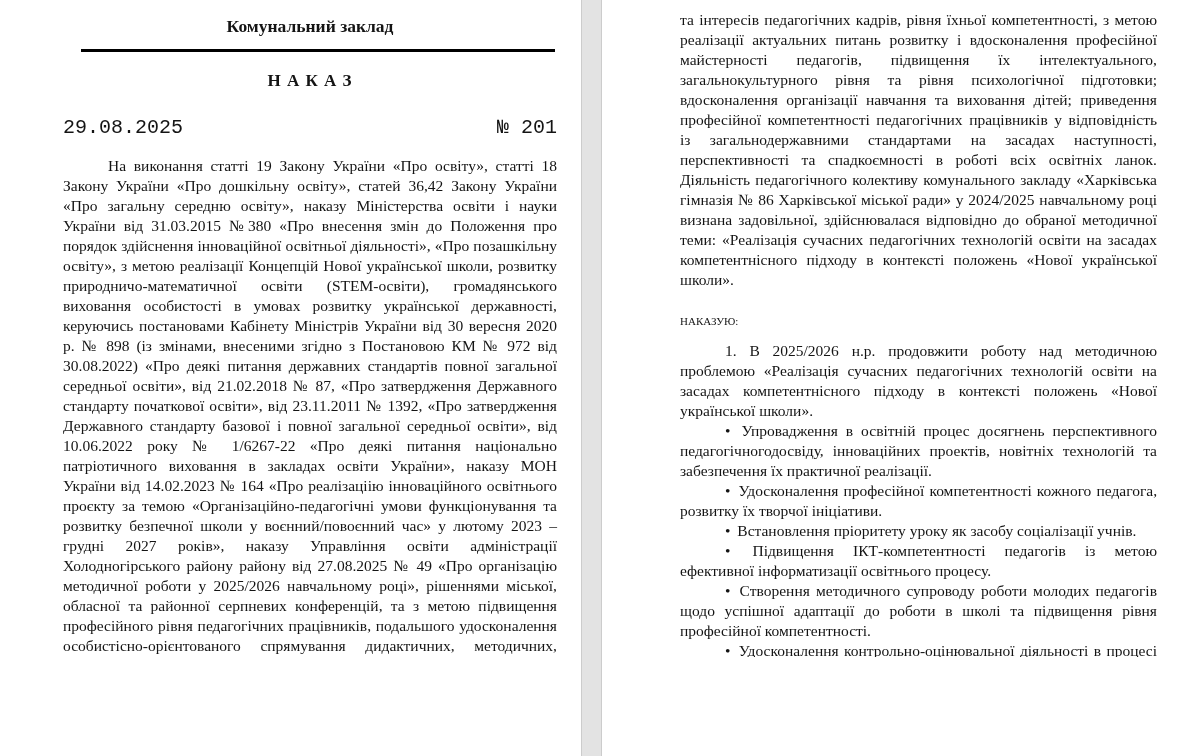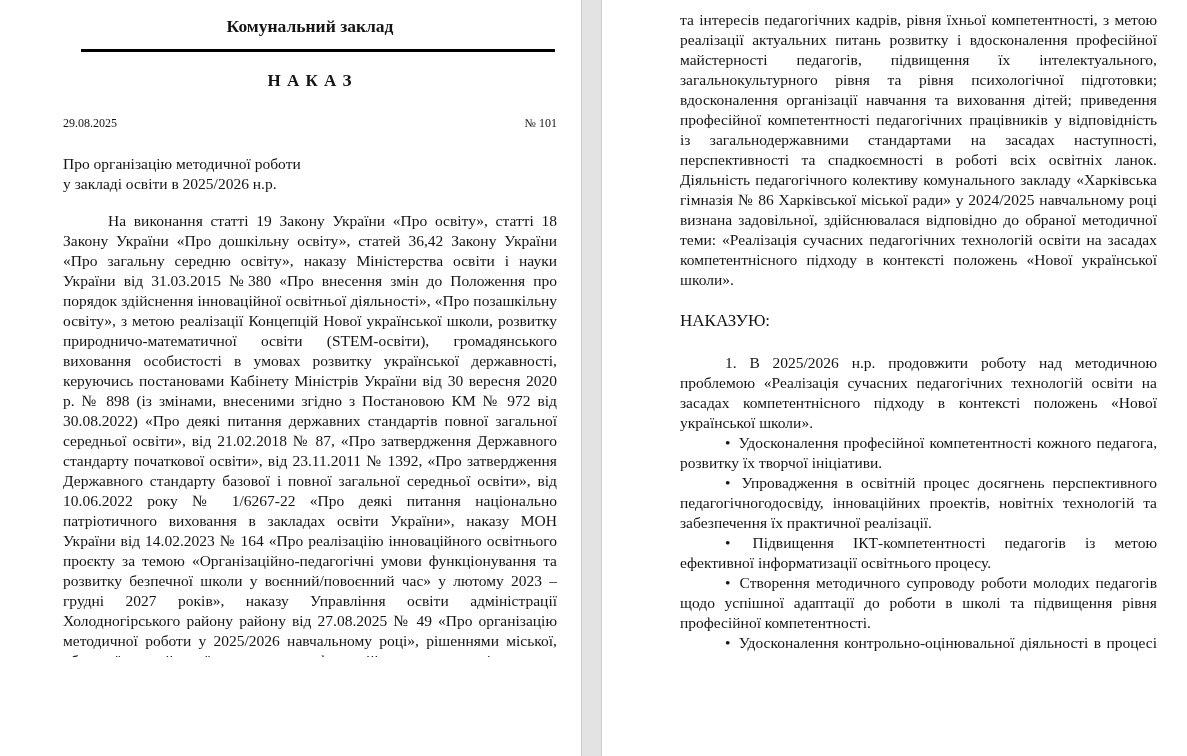--- a/index.html
+++ b/index.html
@@ -52,71 +52,69 @@
   .order-heading {
     text-align: center;
     font-weight: bold;
     font-size: 17px;
     letter-spacing: 1px;
     margin-top: 19px;
   }
   .meta-row {
     display: flex;
     justify-content: space-between;
-    font-size: 12px;
+    font-size: 20px;
     margin-top: 25px;
+    font-family: Liberation Mono, monospace;
   }
   .subject {
     margin-top: 23px;
     font-size: 15.5px;
     line-height: 20px;
   }
   .body {
     font-size: 15.5px;
     line-height: 20px;
     text-align: justify;
     margin: 0;
   }
   .first-indent { text-indent: 45px; }
   .left-body { margin-top: 17px; }
   .nakazuyu {
-    font-size: 17px;
+    font-size: 11px;
     line-height: 20px;
     margin: 21px 0 8px 0;
   }
-  .numbered-first { margin-top: 22px; font-family: Liberation Serif, serif; }
+  .numbered-first { margin-top: 10px; font-family: Liberation Serif, serif; }
   .bullet-glyph { padding-right: 3px; }
 </style>
 </head>
 <body>
 
 <div class="viewport">
 
   <div class="page page-left">
     <div class="org org-line1">Комунальний заклад</div>
     <hr class="header-rule">
     <div class="order-heading">Н А К А З</div>
     <div class="meta-row">
       <span>29.08.2025</span>
-      <span>№ 101</span>
-    </div>
-    <div class="subject">
-      <div>Про   організацію  методичної  роботи</div>
-      <div>у закладі освіти в  2025/2026 н.р.</div>
+      <span>№ 201</span>
     </div>
     <p class="body first-indent left-body">На виконання статті 19 Закону України «Про освіту», статті 18 Закону України «Про дошкільну освіту», статей 36,42 Закону України «Про загальну середню освіту», наказу Міністерства освіти і науки України від 31.03.2015 №380 «Про внесення змін до Положення про порядок здійснення інноваційної освітньої діяльності», «Про позашкільну освіту»,  з метою реалізації Концепцій Нової української школи, розвитку  природничо-математичної освіти (STEM-освіти), громадянського виховання  особистості в умовах розвитку української державності, керуючись  постановами Кабінету Міністрів України від 30 вересня 2020 р. № 898 (із  змінами, внесеними згідно з Постановою КМ № 972 від 30.08.2022) «Про  деякі питання державних стандартів повної загальної середньої освіти», від  21.02.2018 № 87, «Про затвердження Державного стандарту початкової  освіти», від 23.11.2011 № 1392, «Про затвердження Державного стандарту  базової і повної загальної середньої освіти», від 10.06.2022 року № 1/6267-22 «Про деякі питання національно патріотичного виховання в закладах освіти України», наказу МОН України від 14.02.2023 № 164 «Про реалізаціію інноваційного освітнього проєкту за темою «Організаційно-педагогічні умови функціонування та розвитку безпечної школи у воєнний/повоєнний час» у лютому 2023 – грудні 2027 років», наказу Управління освіти адміністрації Холодногірського району району від 27.08.2025 № 49 «Про організацію методичної роботи у 2025/2026 навчальному році», рішеннями міської, обласної та районної серпневих конференцій, та з метою підвищення професійного рівня  педагогічних працівників,  подальшого удосконалення особистісно-орієнтованого спрямування дидактичних, методичних, технологічних та морально-психологічних аспектів освітнього процесу в гімназії, підвищення професійної компетентності педагогічних працівників та забезпечення розвитку освіти, річного плану роботи школи, на основі вивчення результативності освітнього процесу та організації методичної роботи в гімназії у 2025/2026 навчальному році, аналізу професійних потреб</p>
   </div>
 
   <div class="gutter"></div>
 
   <div class="page page-right">
     <p class="body">та інтересів педагогічних кадрів, рівня їхньої компетентності, з метою реалізації актуальних питань розвитку і вдосконалення професійної майстерності педагогів, підвищення їх інтелектуального, загальнокультурного рівня та рівня психологічної підготовки; вдосконалення організації навчання та виховання дітей; приведення професійної компетентності педагогічних працівників у відповідність із загальнодержавними стандартами на засадах наступності, перспективності та спадкоємності в роботі всіх освітніх ланок. Діяльність  педагогічного колективу комунального закладу «Харківська гімназія № 86 Харківської міської ради»  у 2024/2025 навчальному  році  визнана задовільної, здійснювалася відповідно до обраної методичної теми: «Реалізація сучасних педагогічних технологій освіти на засадах компетентнісного підходу в контексті положень «Нової української школи».</p>
     <p class="nakazuyu">НАКАЗУЮ:</p>
     <p class="body first-indent numbered-first">1. В 2025/2026 н.р.  продовжити  роботу над  методичною проблемою «Реалізація сучасних педагогічних технологій освіти на засадах компетентнісного підходу в контексті положень «Нової української школи».</p>
 
+    <p class="body first-indent"><span class="bullet-glyph">•</span> <span>Упровадження в освітній процес досягнень перспективного педагогічногодосвіду, інноваційних проектів, новітніх технологій та забезпечення їх практичної реалізації.</span></p>
     <p class="body first-indent"><span class="bullet-glyph">•</span> <span>Удосконалення професійної компетентності кожного педагога, розвитку їх творчої ініціативи.</span></p>
-    <p class="body first-indent"><span class="bullet-glyph">•</span> <span>Упровадження в освітній процес досягнень перспективного педагогічногодосвіду, інноваційних проектів, новітніх технологій та забезпечення їх практичної реалізації.</span></p>
+    <p class="body first-indent"><span class="bullet-glyph">•</span> <span>Встановлення пріоритету уроку як засобу соціалізації учнів.</span></p>
     <p class="body first-indent"><span class="bullet-glyph">•</span> <span>Підвищення ІКТ-компетентності педагогів із метою ефективної інформатизації освітнього процесу.</span></p>
     <p class="body first-indent"><span class="bullet-glyph">•</span> <span>Створення методичного супроводу роботи молодих педагогів щодо успішної адаптації до роботи в школі та підвищення рівня професійної компетентності.</span></p>
     <p class="body first-indent"><span class="bullet-glyph">•</span> <span>Удосконалення контрольно-оцінювальної діяльності в процесі навчання з урахуванням сучасних досягнень педагогіки.</span></p>
   </div>
 
 </div>
 
 </body></html>

